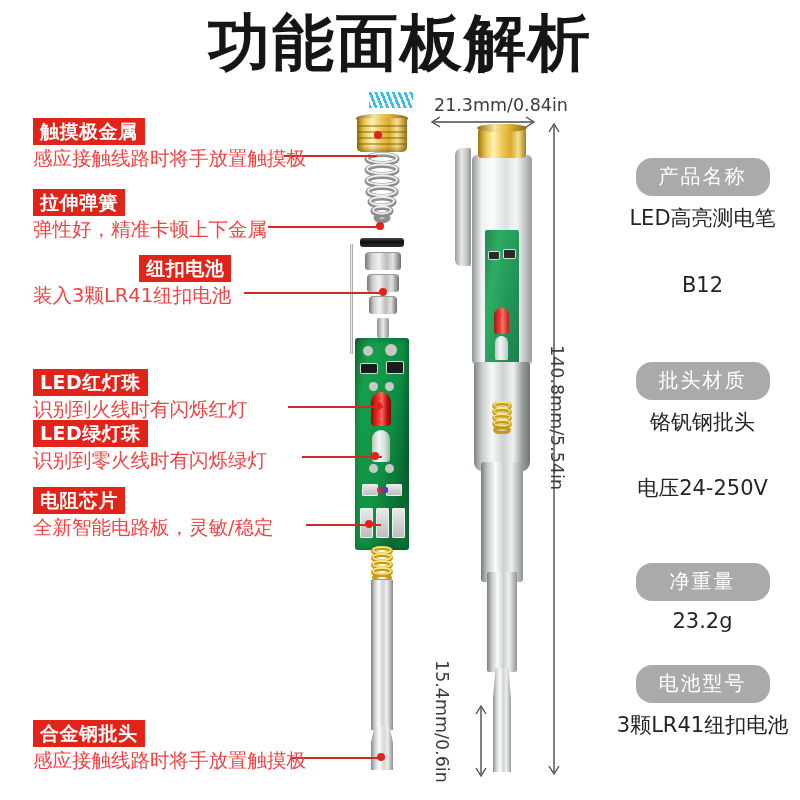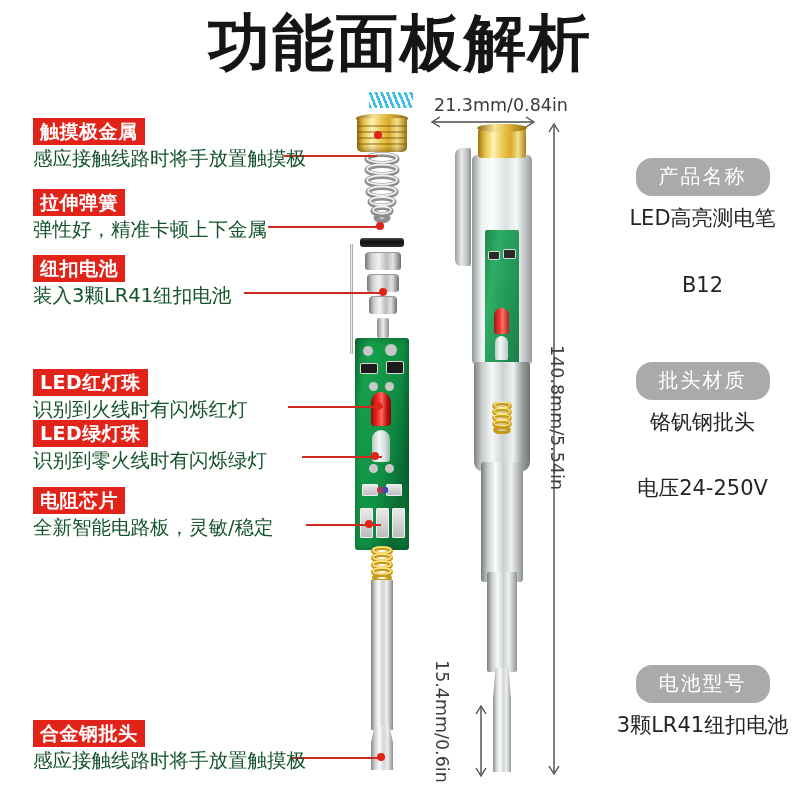--- a/index.html
+++ b/index.html
@@ -35,21 +35,21 @@
     background: #e2231a; color: #ffffff;
     font-size: 19px; font-weight: 700;
     padding: 2px 7px 3px 7px;
     line-height: 1.16;
     letter-spacing: .5px;
     white-space: nowrap;
     font-family: "DejaVu Sans", "Liberation Sans", sans-serif;
   }
   .desc {
     display: block;
-    font-size: 19.5px; color: #14532d;
+    font-size: 19.5px; color: #ef4444;
     line-height: 1.2; white-space: nowrap;
     margin-top: 2px;
     font-family: "DejaVu Sans", "Liberation Sans", sans-serif;
   }
 
   
   .leader { position: absolute; height: 1.6px; background: #cf2a20; }
   .leader-dot {
     position: absolute; width: 8px; height: 8px; border-radius: 50%;
     background: #e2231a;
@@ -418,21 +418,21 @@
   <div class="callout" style="top:118px;">
     <span class="tagwrap"><span class="tag">触摸极金属</span></span>
     <span class="desc">感应接触线路时将手放置触摸极</span>
   </div>
 
   <div class="callout" style="top:189px;">
     <span class="tagwrap"><span class="tag">拉伸弹簧</span></span>
     <span class="desc">弹性好，精准卡顿上下金属</span>
   </div>
 
-  <div class="callout" style="top:255px;">
+  <div class="callout" style="top:255px;text-align:right;">
     <span class="tagwrap"><span class="tag">纽扣电池</span></span>
     <span class="desc">装入3颗LR41纽扣电池</span>
   </div>
 
   <div class="callout" style="top:369px;">
     <span class="tagwrap"><span class="tag">LED红灯珠</span></span>
     <span class="desc">识别到火线时有闪烁红灯</span>
   </div>
 
   <div class="callout" style="top:487px;">
@@ -461,19 +461,23 @@
 
   <div class="spec" style="top:362px;">
     <span class="spec-pill">批头材质</span>
     <span class="spec-val">铬钒钢批头</span>
   </div>
 
   <div class="spec" style="top:466px;">
     <span class="spec-val">电压24-250V</span>
   </div>
 
+  <div class="spec" style="top:563px;">
+    <span class="spec-pill">净重量</span>
+    <span class="spec-val">23.2g</span>
+  </div>
 
   <div class="spec" style="top:665px;">
     <span class="spec-pill">电池型号</span>
     <span class="spec-val">3颗LR41纽扣电池</span>
   </div>
 
 </div>
 
 </body></html>

